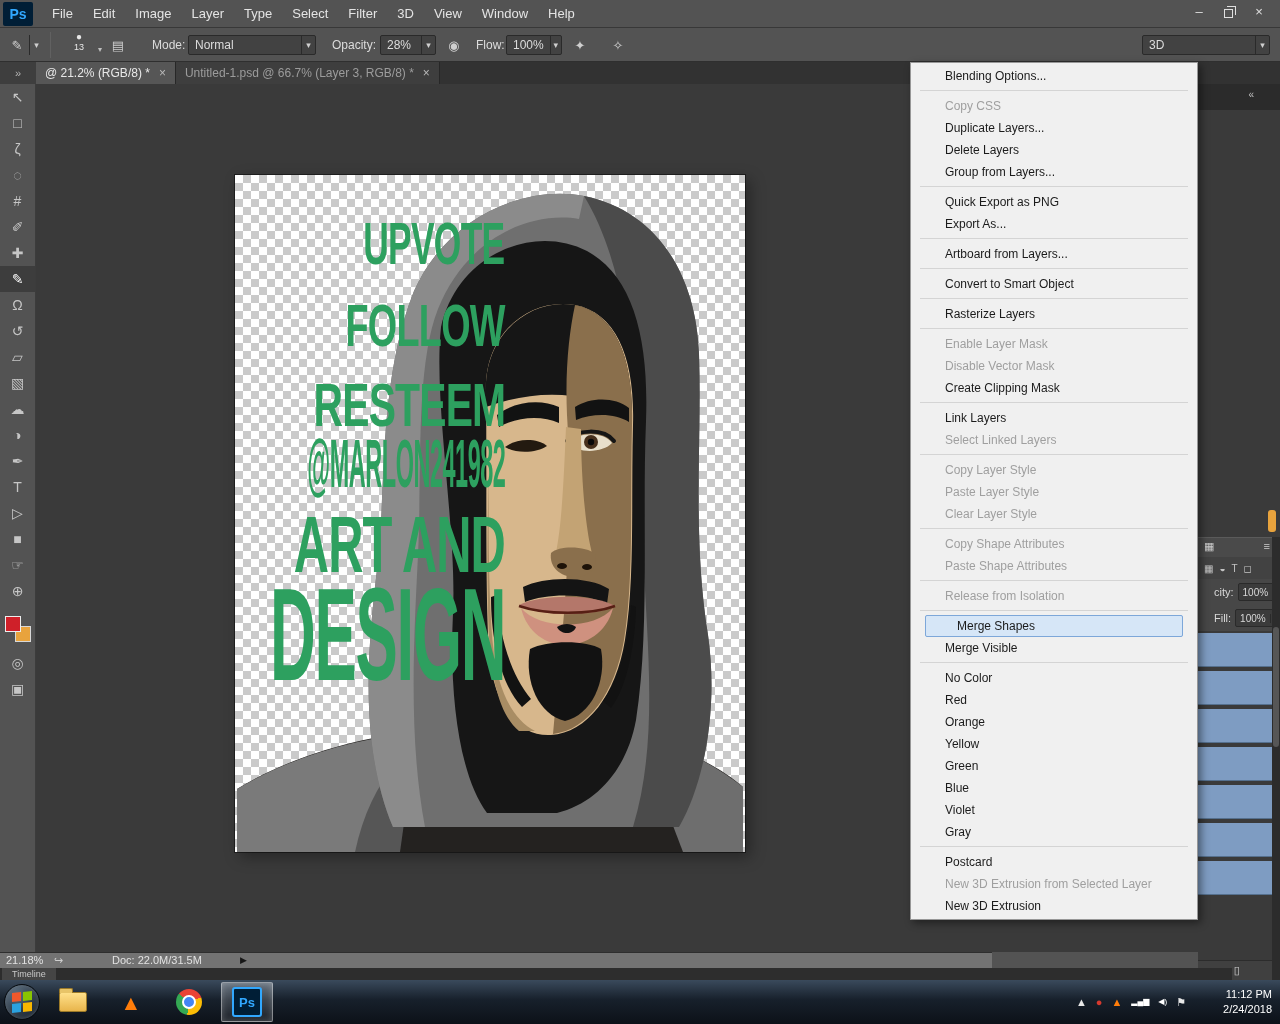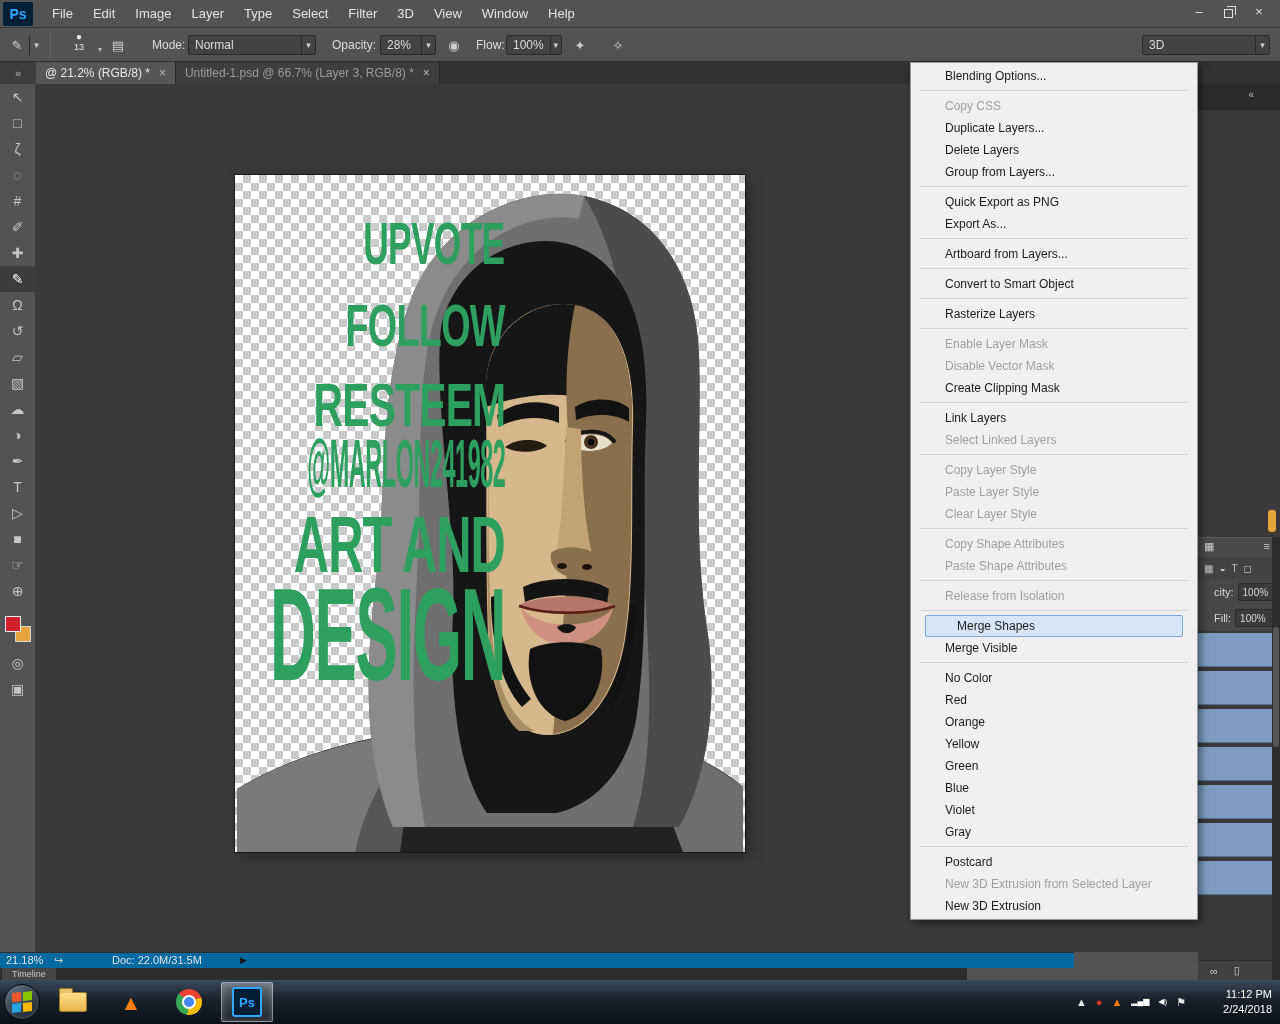--- a/index.html
+++ b/index.html
@@ -81,26 +81,26 @@
 .rp-dd .dd-val{padding:0 4px;font-size:10px}
 .rp-dd .dd-arrow{width:10px;font-size:8px;border-left:1px solid #2a2a2a}
 #rp-layers{position:absolute;left:0;top:549px;width:74px}
 .layer-row{height:34px;margin-bottom:4px;background:var(--layer-blue,#7e9cc2);border-bottom:1px solid #55708e}
 #rp-bottombar{position:absolute;left:0;top:876px;width:82px;height:20px;background:#404040;border-top:1px solid #2c2c2c;display:flex;gap:16px;align-items:center;padding-left:12px}
 .rp-bicon{font-size:11px;color:#cfcfcf}
 #rp-scroll-lane{position:absolute;right:0;top:453px;width:8px;height:443px;background:#2c2c2c}
 #rp-scroll-thumb{position:absolute;left:1px;top:90px;width:6px;height:120px;background:#565656;border-radius:3px}
 
 
-#statusbar{position:absolute;left:0;top:952px;width:1074px;height:16px;background:#0369a1;border-top:1px solid #2e2e2e;color:#e2e2e2;font-size:11px;z-index:6}
+#statusbar{position:absolute;left:0;top:952px;width:992px;height:16px;background:#737373;border-top:1px solid #2e2e2e;color:#e2e2e2;font-size:11px;z-index:6}
 #sb-zoom{position:absolute;left:6px;top:1px}
 #sb-icon{position:absolute;left:54px;top:1px;color:#cfcfcf}
 #sb-doc{position:absolute;left:112px;top:1px}
 #sb-arrow{position:absolute;left:240px;top:2px;color:#161616;font-size:9px}
-#timelinebar{position:absolute;left:0;top:968px;width:967px;height:12px;background:#2d2d2d;z-index:6}
+#timelinebar{position:absolute;left:0;top:968px;width:1232px;height:12px;background:#2d2d2d;z-index:6}
 #timeline-tab{position:absolute;left:2px;top:0;height:12px;padding:0 10px;background:#454545;color:#c9c9c9;font-size:9px;line-height:12px}
 
 
 #taskbar{position:absolute;left:0;top:980px;width:1280px;height:44px;z-index:60;background:linear-gradient(#3a4a5c,#17202b 45%,#0c1118);display:flex;align-items:center}
 #start-btn{width:44px;height:42px;position:relative;flex:0 0 auto}
 .orb{position:absolute;left:4px;top:3px;width:36px;height:36px;border-radius:50%;background:radial-gradient(circle at 35% 30%,#5c7184,#1c2733 70%);border:1px solid #060a0e;box-shadow:inset 0 0 6px rgba(255,255,255,.28)}
 .flag{position:absolute;left:12px;top:11px;display:grid;grid-template-columns:9px 9px;grid-template-rows:9px 9px;gap:2px;transform:skewY(-6deg)}
 .flag i{display:block}
 .flag i:nth-child(1){background:#f0582c}.flag i:nth-child(2){background:#89c402}
 .flag i:nth-child(3){background:#2aa2e0}.flag i:nth-child(4){background:#f8b700}

